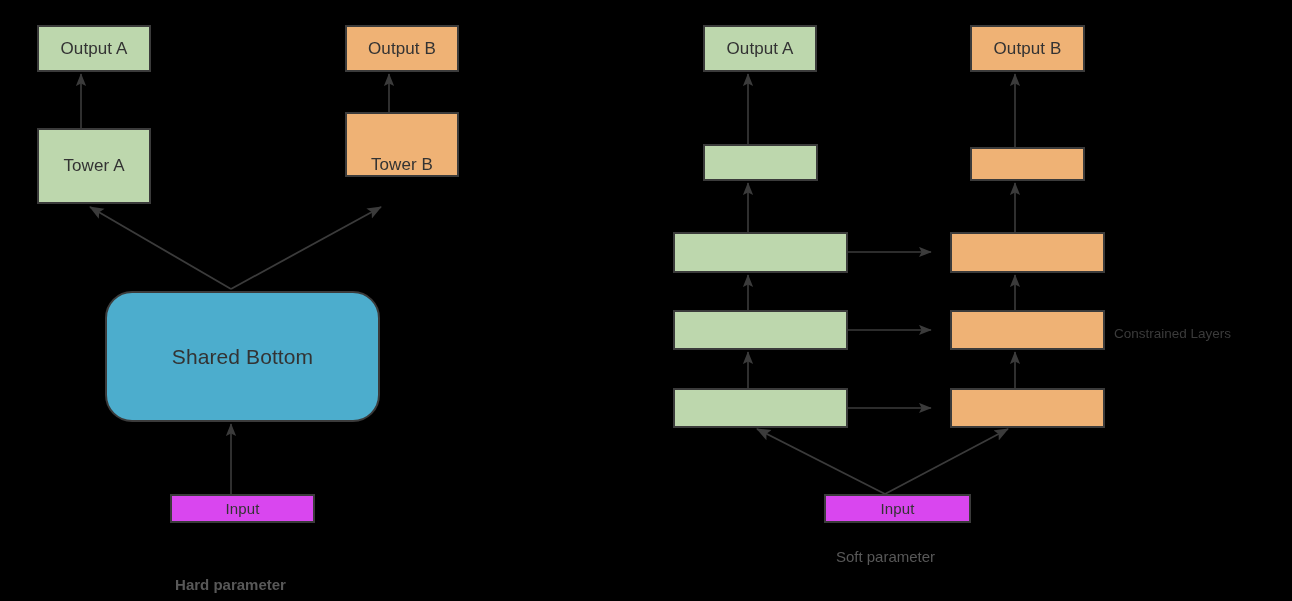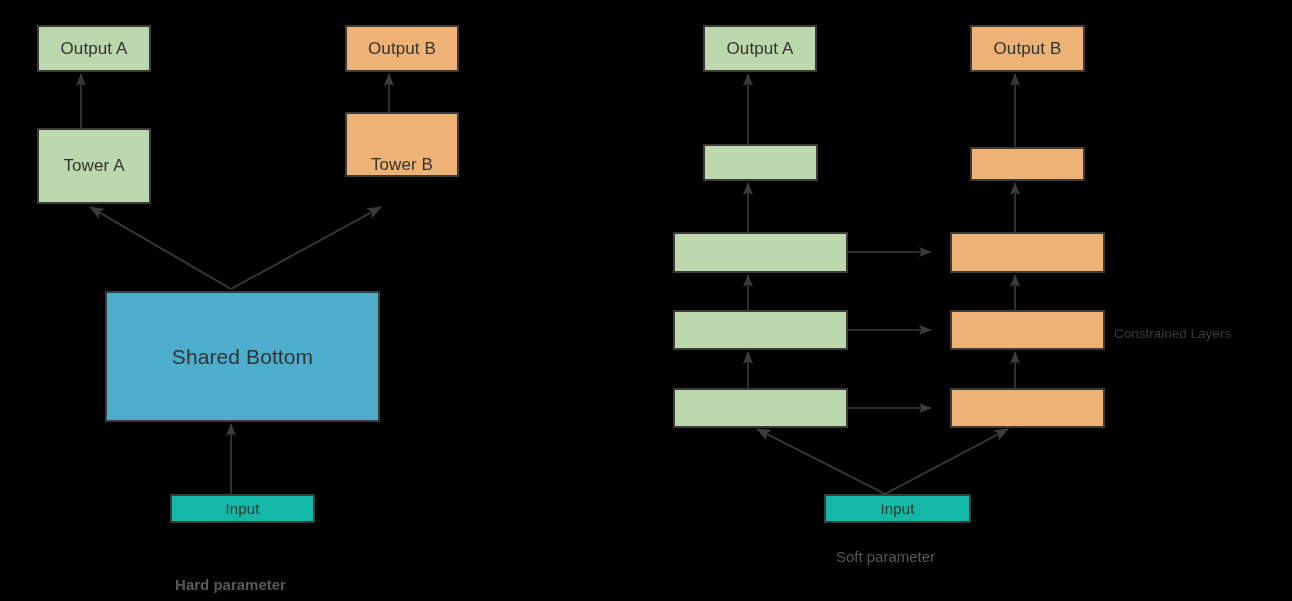--- a/index.html
+++ b/index.html
@@ -28,21 +28,21 @@
     color: #333333;
     font-size: 17px;
     font-family: "Liberation Sans", sans-serif;
     letter-spacing: 0.1px;
     white-space: nowrap;
     margin-left: 12px;
   }
   .node.green  { background: #bdd7ad; }
   .node.orange { background: #efb275; }
   .node.blue   { background: #4cadcd; }
-  .node.gray   { background: #14b8a6; }
+  .node.gray   { background: #d946ef; }
   .node.big-label { font-size: 21px; }
   .node.small-label { font-size: 15px; }
 
   .caption {
     position: absolute;
     color: #585858;
     font-size: 15px;
     font-family: "Liberation Sans", sans-serif;
     white-space: nowrap;
   }
@@ -118,21 +118,21 @@
   </div>
 
   <div class="node green" style="left:25px; top:128px; width:114px; height:76px;">
     <span>Tower A</span>
   </div>
 
   <div class="node orange" style="left:333px; top:112px; width:114px; height:65px;align-items:flex-end;">
     <span>Tower B</span>
   </div>
 
-  <div class="node blue big-label" style="left:93px; top:291px; width:275px; height:131px;">
+  <div class="node blue big-label" style="left:93px; top:291px; width:275px; height:131px;border-radius:27px;">
     <span>Shared Bottom</span>
   </div>
 
   <div class="node gray small-label" style="left:158px; top:494px; width:145px; height:29px;">
     <span>Input</span>
   </div>
 
   <div class="caption" style="left:158px; top:576px; width:145px; text-align:center;font-weight:bold;">
     <span>Hard parameter</span>
   </div>

